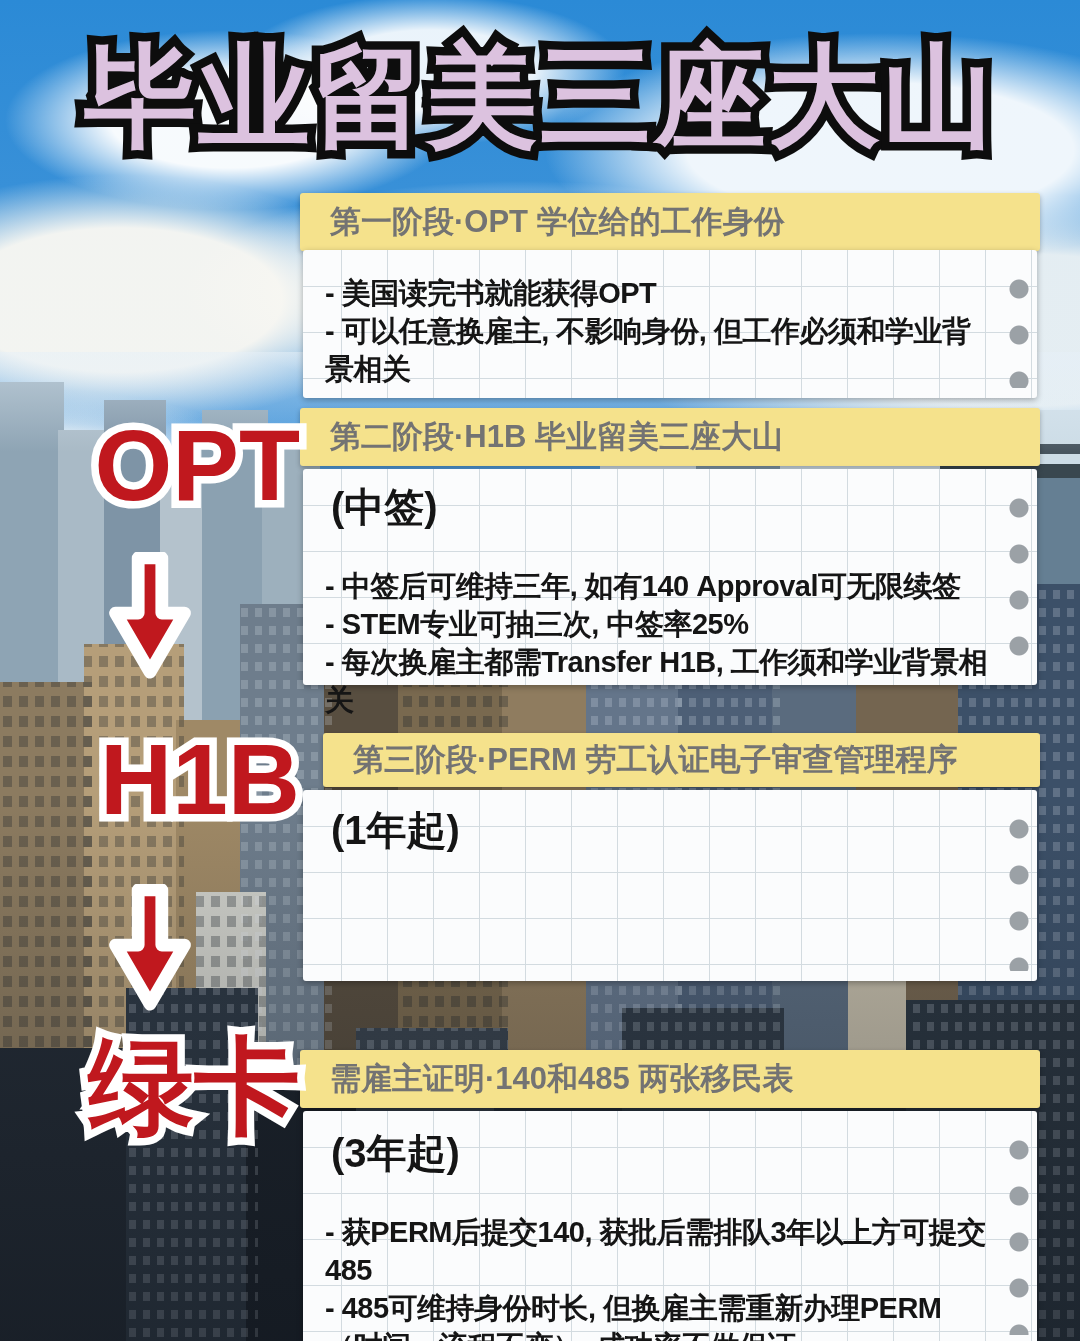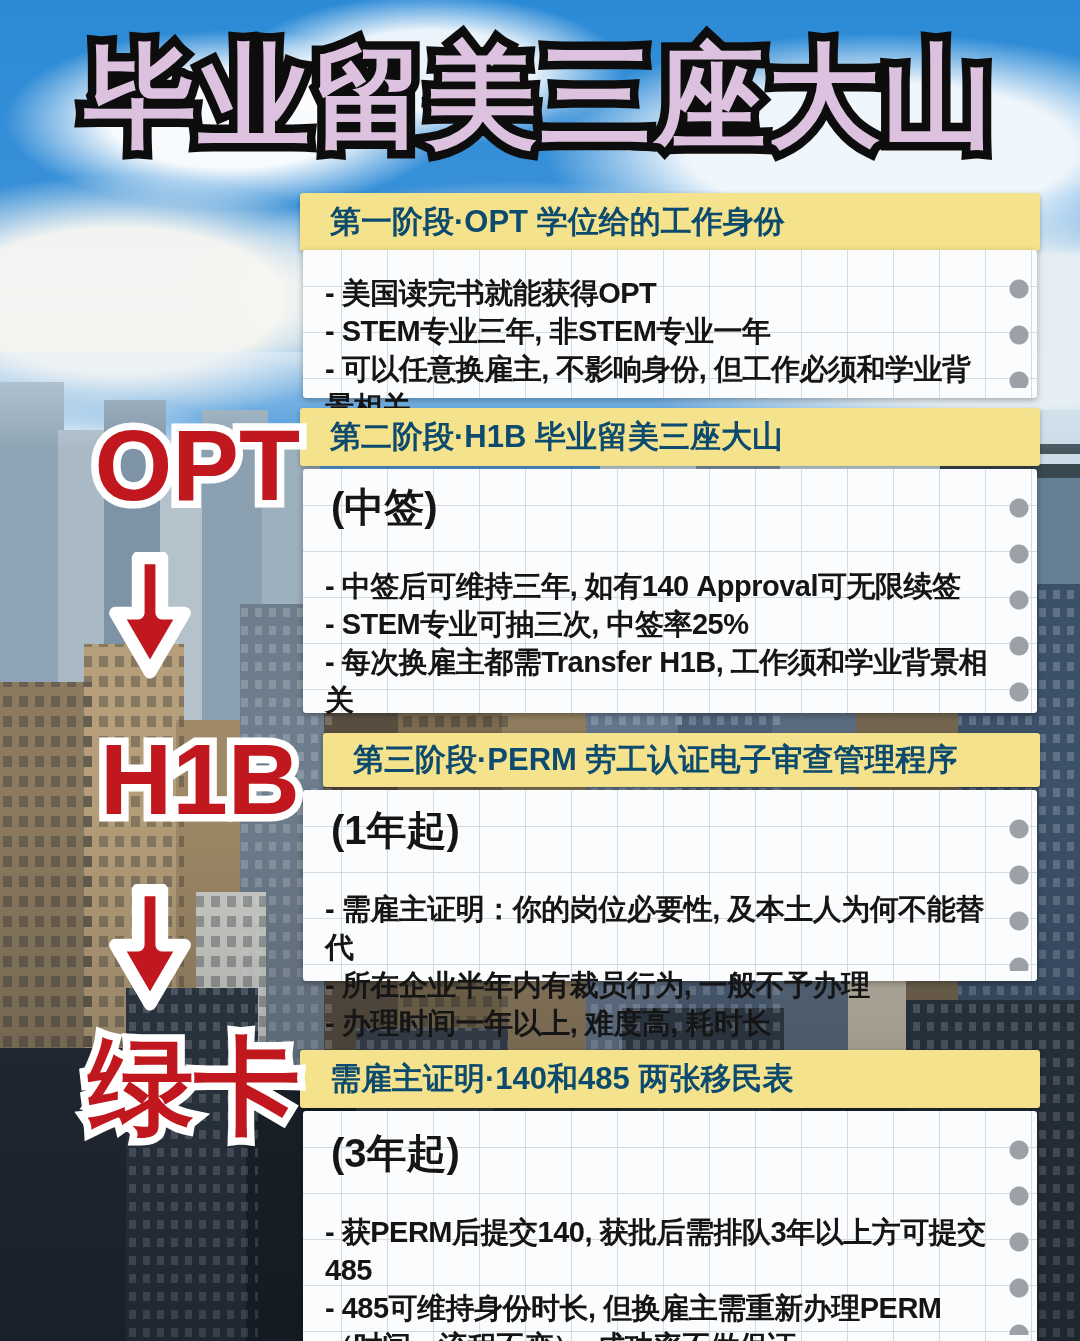--- a/index.html
+++ b/index.html
@@ -36,32 +36,32 @@
   #step-h1b{top:722px;font-size:100px;}
   #step-green{top:1026px;font-size:106px;}
   .flow-arrow{position:absolute;left:0;width:300px;text-align:center;z-index:3;}
   #arrow-1{top:552px;}
   #arrow-2{top:884px;}
 
   
   .card{position:absolute;left:300px;width:740px;z-index:2;}
   .card-header{height:58px;background:#f5e28c;border-radius:3px;
     display:flex;align-items:center;padding-left:30px;box-sizing:border-box;
-    font-size:31px;font-weight:800;color:#0c4a6e;box-shadow:0 2px 5px rgba(0,0,0,.28);}
+    font-size:31px;font-weight:800;color:#737373;box-shadow:0 2px 5px rgba(0,0,0,.28);}
   .card-body{position:relative;margin-left:3px;width:734px;box-sizing:border-box;
     border-radius:3px;box-shadow:0 2px 6px rgba(0,0,0,.3);
     background-color:#fbfcfd;
     background-image:linear-gradient(#d3dbe0 1px, transparent 1px),
                      linear-gradient(90deg,#d3dbe0 1px, transparent 1px);
     background-size:46px 46px;background-position:-8px -10px;
     padding:12px 40px 0 22px;color:#151515;}
   .c1{top:193px;}
   .c1 .card-body{height:148px;margin-top:-1px;padding-top:24px;}
   .c2{top:408px;}
-  .c2 .card-body{height:244px;margin-top:3px;}
+  .c2 .card-body{height:216px;margin-top:3px;}
   .c3{top:733px;}
   .c3 .card-header{height:54px;margin-left:23px;}
   .c3 .card-body{height:191px;margin-top:3px;padding-top:14px;}
   .c4{top:1050px;}
   .c4 .card-body{height:234px;margin-top:3px;padding-top:16px;}
   .card-subtitle{font-size:40px;line-height:52px;font-weight:800;margin:0 0 34px 6px;}
   .card-items{list-style:none;margin:0;padding:0;}
   .card-items li{font-size:29px;line-height:38px;font-weight:700;letter-spacing:-0.5px;}
   .dots{position:absolute;top:16px;bottom:10px;right:8px;width:20px;
     background-image:radial-gradient(circle at 10px 23px,#9ba1a6 9px,rgba(0,0,0,0) 10px);
@@ -195,21 +195,20 @@
     </span>
   </div>
 
   <section class="card c1">
     <header class="card-header">
       <span>第一阶段·OPT 学位给的工作身份</span>
     </header>
     <div class="card-body">
       <ul class="card-items">
         <li>- 美国读完书就能获得OPT</li>
-        <li>- STEM专业三年, 非STEM专业一年</li>
         <li>- 可以任意换雇主, 不影响身份, 但工作必须和学业背景相关</li>
       </ul>
       <div class="dots"></div>
     </div>
   </section>
 
   <section class="card c2">
     <header class="card-header">
       <span>第二阶段·H1B 毕业留美三座大山</span>
     </header>
@@ -223,25 +222,20 @@
       <div class="dots"></div>
     </div>
   </section>
 
   <section class="card c3">
     <header class="card-header">
       <span>第三阶段·PERM 劳工认证电子审查管理程序</span>
     </header>
     <div class="card-body">
       <div class="card-subtitle">(1年起)</div>
-      <ul class="card-items">
-        <li>- 需雇主证明：你的岗位必要性, 及本土人为何不能替代</li>
-        <li>- 所在企业半年内有裁员行为, 一般不予办理</li>
-        <li>- 办理时间一年以上, 难度高, 耗时长</li>
-      </ul>
       <div class="dots"></div>
     </div>
   </section>
 
   <section class="card c4">
     <header class="card-header">
       <span>需雇主证明·140和485 两张移民表</span>
     </header>
     <div class="card-body">
       <div class="card-subtitle">(3年起)</div>

